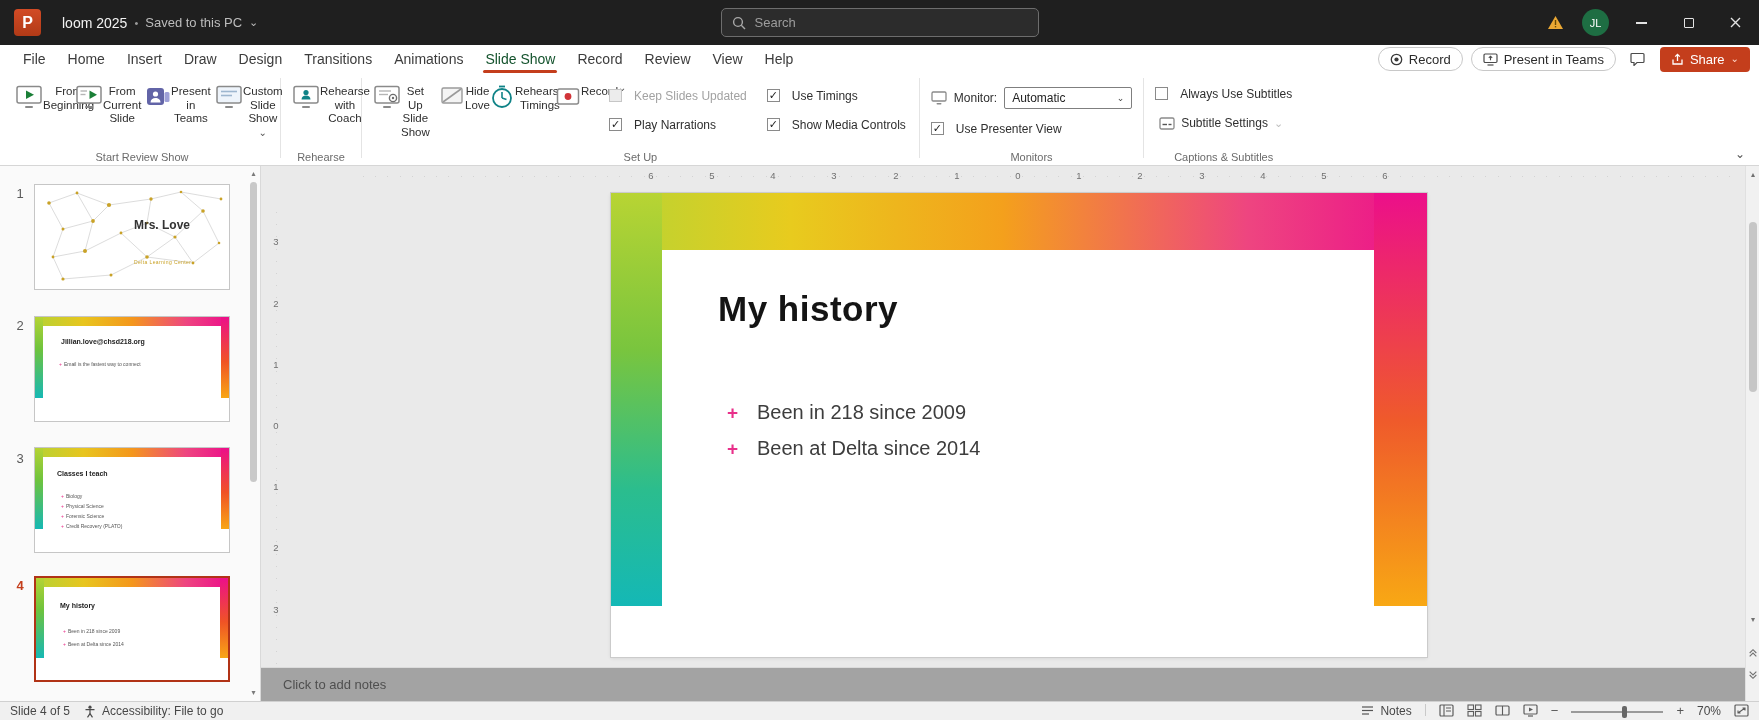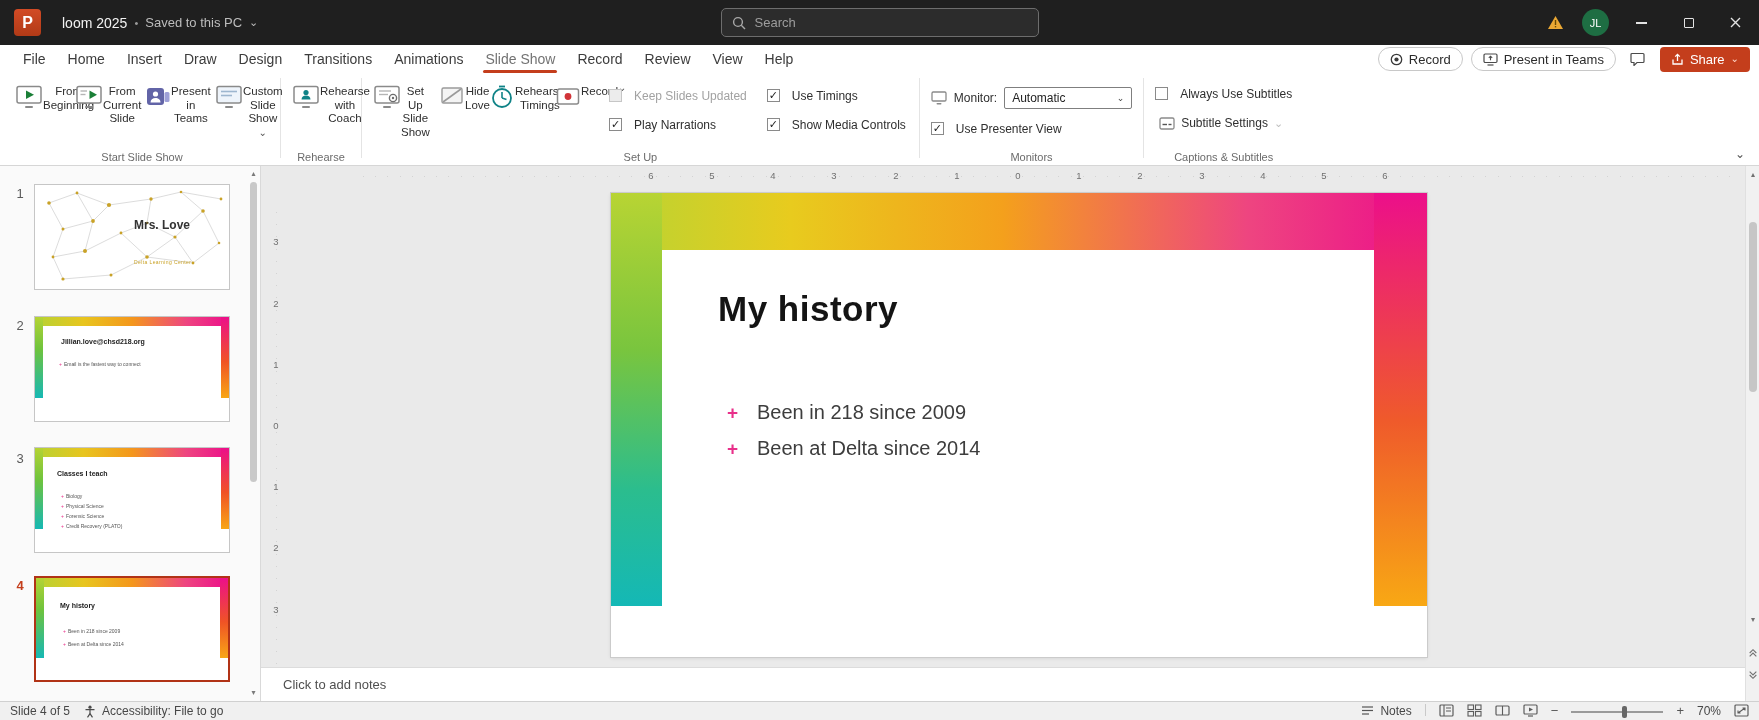--- a/index.html
+++ b/index.html
@@ -21,21 +21,21 @@
   .tb-right{margin-left:auto;display:flex;align-items:center;height:100%}
   .tb-ico{width:36px;height:45px;display:flex;align-items:center;justify-content:center}
   .avatar{width:27px;height:27px;border-radius:50%;background:#1e6e43;color:#fff;font-size:11px;font-weight:normal;display:flex;align-items:center;justify-content:center;margin:0 9px}
   .winbtn{width:47px;height:45px;display:flex;align-items:center;justify-content:center}
   .win-min-glyph{width:11px;border-bottom:2px solid #e3e3e3}
   .win-max-glyph{width:10px;height:10px;border:1.6px solid #e3e3e3;border-radius:1px}
 
   
   .menubar{position:absolute;top:45px;left:0;right:0;height:28px;background:#fff;display:flex;align-items:center;padding-left:12px}
   .mtab{position:relative;height:28px;line-height:28px;padding:0 11px;font-size:14px;color:#3c3c3c;cursor:default;white-space:nowrap}
-  .mtab.active{color:#737373}
+  .mtab.active{color:#14532d}
   .mtab.active::after{content:"";position:absolute;left:9px;right:9px;bottom:0;height:3px;border-radius:2px;background:var(--accent,#c43e1c)}
   .mb-right{position:absolute;right:9px;top:0;height:28px;display:flex;align-items:center;gap:8px}
   .pill{height:24px;border:1px solid #c8c8c8;border-radius:13px;background:#fff;display:flex;align-items:center;gap:6px;padding:0 11px;font-size:13px;color:#2b2b2b}
   .iconbtn{width:28px;height:24px;display:flex;align-items:center;justify-content:center;border-radius:4px}
   .sharebtn{height:25px;background:var(--accent,#c43e1c);border-radius:4px;color:#fff;display:flex;align-items:center;gap:6px;padding:0 11px;font-size:13px}
   .sharebtn .chv{color:#ffd9cc;font-size:10px}
 
   
   .ribbon{position:absolute;top:73px;left:0;right:0;height:93px;background:#fff;border-bottom:1px solid #d6d6d6;display:flex;align-items:stretch;padding:0 4px}
   .rgroup{position:relative;display:flex;flex-direction:column;padding:4px 7px 16px}
@@ -89,21 +89,21 @@
   .slide{position:absolute;left:611px;top:193px;width:816px;height:464px;background:#fff;box-shadow:0 0 0 1px #cbcbcb,0 1px 4px rgba(0,0,0,.12)}
   .frame-top{position:absolute;left:0;top:0;right:0;height:57px;background:linear-gradient(90deg,#b8d433 0%,#e8cb1e 22%,#f4a01c 48%,#ee4580 78%,#ec0f8a 100%)}
   .frame-left{position:absolute;left:0;top:0;width:51px;height:413px;background:linear-gradient(180deg,#b8d433 0%,#79c53e 38%,#2bbd8e 72%,#14b8b6 100%)}
   .frame-right{position:absolute;right:0;top:0;width:53px;height:413px;background:linear-gradient(180deg,#ec0f8a 0%,#ef5a2b 55%,#f8a814 100%)}
   .slide-title{position:absolute;left:107px;top:96px;font-size:35px;font-weight:bold;letter-spacing:.5px;color:#141414}
   .slide-bullets{position:absolute;left:116px;top:208px}
   .bullet-line{display:flex;align-items:baseline;height:36px;font-size:20px;color:#3d3d3d}
   .bullet-line .plus{width:30px;color:#e8308a;font-size:19px;font-weight:bold}
 
   
-  .notes-pane{position:absolute;left:261px;right:0;top:667px;height:34px;background:#ffffff;border-top:1px solid #dcdcdc;line-height:33px;padding-left:22px;font-size:13px;color:#4f4f4f}
+  .notes-pane{position:absolute;left:261px;right:0;top:667px;height:34px;background:#a3a3a3;border-top:1px solid #dcdcdc;line-height:33px;padding-left:22px;font-size:13px;color:#4f4f4f}
   .statusbar{position:absolute;left:0;right:0;top:701px;height:19px;background:#f0f0f0;border-top:1px solid #d0d0d0;display:flex;align-items:center;padding:0 10px;font-size:12px;color:#474747;gap:14px}
   .sb-chunk{display:flex;align-items:center;gap:6px;white-space:nowrap}
   .sb-right{margin-left:auto;display:flex;align-items:flex-start;gap:13px}
   .sb-sep{width:1px;height:12px;background:#c9c9c9}
   .zoom-slider{position:relative;width:92px;height:15px}
   .zoom-slider .track{position:absolute;left:0;right:0;top:7px;height:2px;background:#9a9a9a}
   .zoom-slider .knob{position:absolute;left:55%;top:2px;width:5px;height:12px;border-radius:2px;background:#676767}
   .zsign{font-size:13px;color:#555;line-height:1}
 
   
@@ -254,21 +254,21 @@
           <svg width="28" height="27" viewBox="0 0 28 27">
               <rect x="2" y="2.5" width="24" height="16.5" rx="2" fill="#eef4fb" stroke="#8a8a8a" stroke-width="1.5"></rect>
               <line x1="6" y1="7.5" x2="22" y2="7.5" stroke="#9db6cf" stroke-width="1.6"></line>
               <line x1="6" y1="11.5" x2="17" y2="11.5" stroke="#9db6cf" stroke-width="1.6"></line>
               <rect x="10" y="22" width="8" height="2" rx="1" fill="#8a8a8a"></rect>
             </svg>
         </span>
         <span class="lbl"><span>Custom Slide Show</span> <span class="chv">⌄</span></span>
       </div>
     </div>
-    <span class="rgroup-label">Start Slide Show</span>
+    <span class="rgroup-label">Start Review Show</span>
   </div>
   <div class="rsep"></div>
 
   <div class="rgroup">
     <div class="rgroup-content">
       <div class="bigbtn w64">
         <span class="ic">
           <svg width="28" height="27" viewBox="0 0 28 27">
               <rect x="2" y="2.5" width="24" height="16.5" rx="2" fill="#fff" stroke="#8a8a8a" stroke-width="1.5"></rect>
               <circle cx="14" cy="8.5" r="2.6" fill="#0f8387"></circle>

